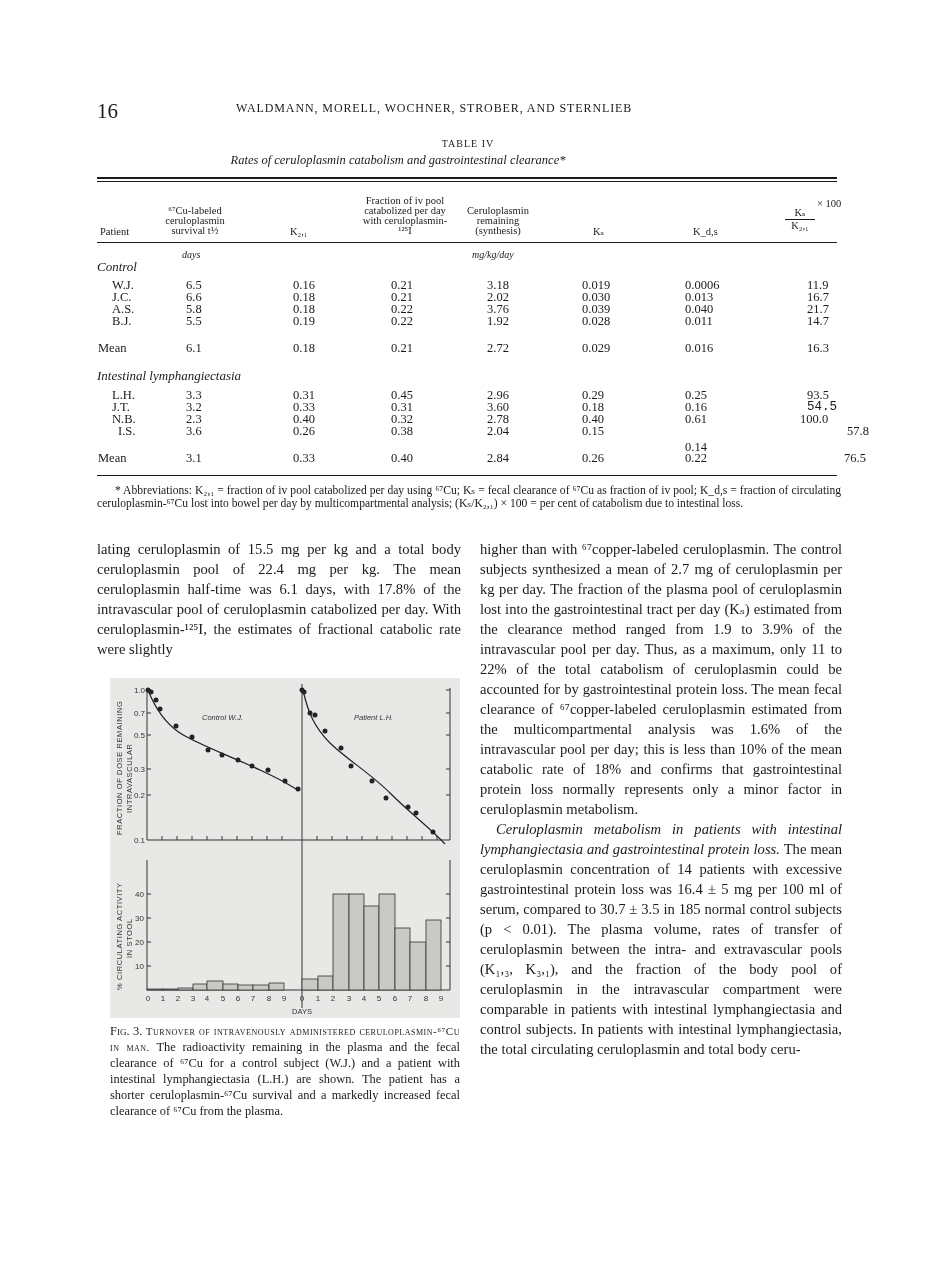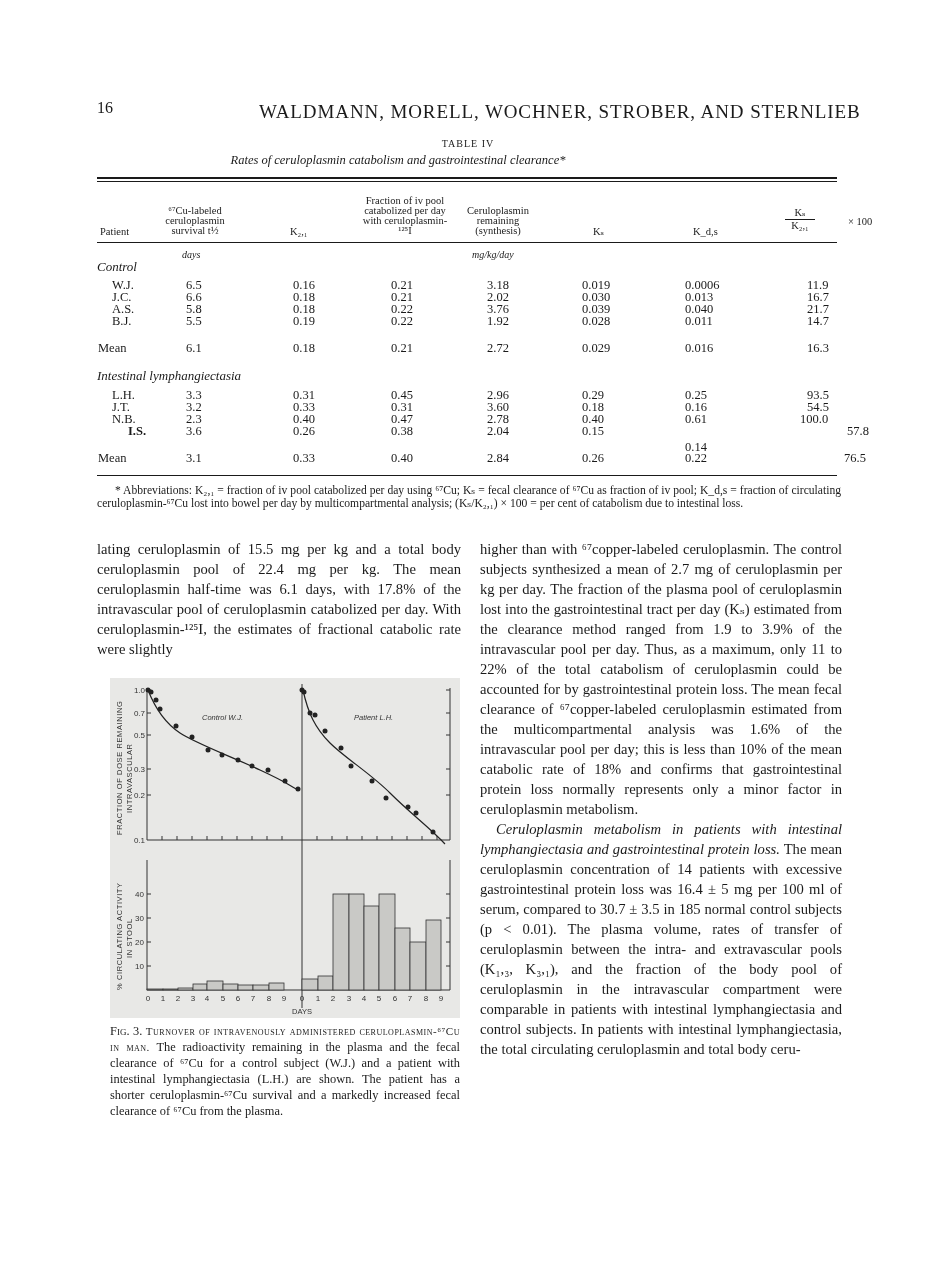--- a/index.html
+++ b/index.html
@@ -1,20 +1,20 @@
 <!DOCTYPE html>
 <html><head>
 <meta charset="utf-8">
 <style>
   html, body { margin: 0; padding: 0; background: #ffffff; }
   body { width: 936px; height: 1261px; position: relative; overflow: hidden;
          font-family: "Liberation Serif", "DejaVu Serif", serif; color: #1a1a1a; }
   .abs { position: absolute; }
-  .page-num { left: 97px; top: 99px; font-size: 16px; }
-  .running-head { left: 259px; top: 101px; font-size: 19px; letter-spacing: 0.9px; }
+  .page-num { left: 97px; top: 99px; font-size: 21px; }
+  .running-head { left: 236px; top: 101px; font-size: 12px; letter-spacing: 0.9px; }
   .table-title { left: 0; width: 936px; top: 138px; text-align: center; font-size: 10px; letter-spacing: 1px; }
   .table-caption { left: 0; width: 796px; top: 153px; text-align: center; font-size: 12.5px; font-style: italic; }
   .rule { position: absolute; background: #1a1a1a; }
   .th { position: absolute; font-size: 10.5px; line-height: 10px; text-align: center; }
   .unit { position: absolute; font-size: 10px; font-style: italic; }
   .section-label { position: absolute; font-size: 13px; font-style: italic; }
   .cell { position: absolute; font-size: 12.5px; line-height: 10px; }
   .footnote { left: 97px; top: 484px; width: 744px; font-size: 11.6px; line-height: 13px; text-align: justify; }
   .col-text { position: absolute; font-size: 14.6px; line-height: 20px; text-align: justify; }
   .col-text p { margin: 0; }
@@ -56,21 +56,21 @@
     <div>Ceruloplasmin</div>
     <div>remaining</div>
     <div>(synthesis)</div>
   </div>
   <div class="th" style="left:593px; top:227px;">Kₛ</div>
   <div class="th" style="left:693px; top:227px;">K_d,s</div>
   <div class="th" style="left:785px; top:208px; width:30px;">
     <div style="border-bottom:1px solid #1a1a1a; padding-bottom:1px;">Kₛ</div>
     <div style="padding-top:1px;">K₂,₁</div>
   </div>
-  <div class="th" style="left:817px; top:217px;margin-left:31px;">× 100</div>
+  <div class="th" style="left:817px; top:199px;">× 100</div>
   <div class="unit" style="left:182px; top:249px;">days</div>
   <div class="unit" style="left:472px; top:249px;">mg/kg/day</div>
 </div>
 
 <div class="section-label" style="left:97px; top:259px;">Control</div>
 
 <div>
 
   <div>
     <span class="cell" style="left:112px; top:280px;">W.J.</span>
@@ -138,34 +138,34 @@
     <span class="cell" style="left:807px; top:390px;">93.5</span>
   </div>
   <div>
     <span class="cell" style="left:112px; top:402px;">J.T.</span>
     <span class="cell" style="left:186px; top:402px;">3.2</span>
     <span class="cell" style="left:293px; top:402px;">0.33</span>
     <span class="cell" style="left:391px; top:402px;">0.31</span>
     <span class="cell" style="left:487px; top:402px;">3.60</span>
     <span class="cell" style="left:582px; top:402px;">0.18</span>
     <span class="cell" style="left:685px; top:402px;">0.16</span>
-    <span class="cell" style="left:807px; top:402px;">54.5</span>
+    <span class="cell" style="left:807px; top:402px;font-family:Liberation Mono, monospace;">54.5</span>
   </div>
   <div>
     <span class="cell" style="left:112px; top:414px;">N.B.</span>
     <span class="cell" style="left:186px; top:414px;">2.3</span>
     <span class="cell" style="left:293px; top:414px;">0.40</span>
-    <span class="cell" style="left:391px; top:414px;">0.47</span>
+    <span class="cell" style="left:391px; top:414px;">0.32</span>
     <span class="cell" style="left:487px; top:414px;">2.78</span>
     <span class="cell" style="left:582px; top:414px;">0.40</span>
     <span class="cell" style="left:685px; top:414px;">0.61</span>
     <span class="cell" style="left:800px; top:414px;">100.0</span>
   </div>
   <div>
-    <span class="cell" style="left:128px; top:426px;font-weight:bold;">I.S.</span>
+    <span class="cell" style="left:118px; top:426px;">I.S.</span>
     <span class="cell" style="left:186px; top:426px;">3.6</span>
     <span class="cell" style="left:293px; top:426px;">0.26</span>
     <span class="cell" style="left:391px; top:426px;">0.38</span>
     <span class="cell" style="left:487px; top:426px;">2.04</span>
     <span class="cell" style="left:582px; top:426px;">0.15</span>
     <span class="cell" style="left:685px; top:442px;">0.14</span>
     <span class="cell" style="left:807px; top:426px;margin-left:40px;">57.8</span>
   </div>
   <div>
     <span class="cell" style="left:98px; top:453px;">Mean</span>

